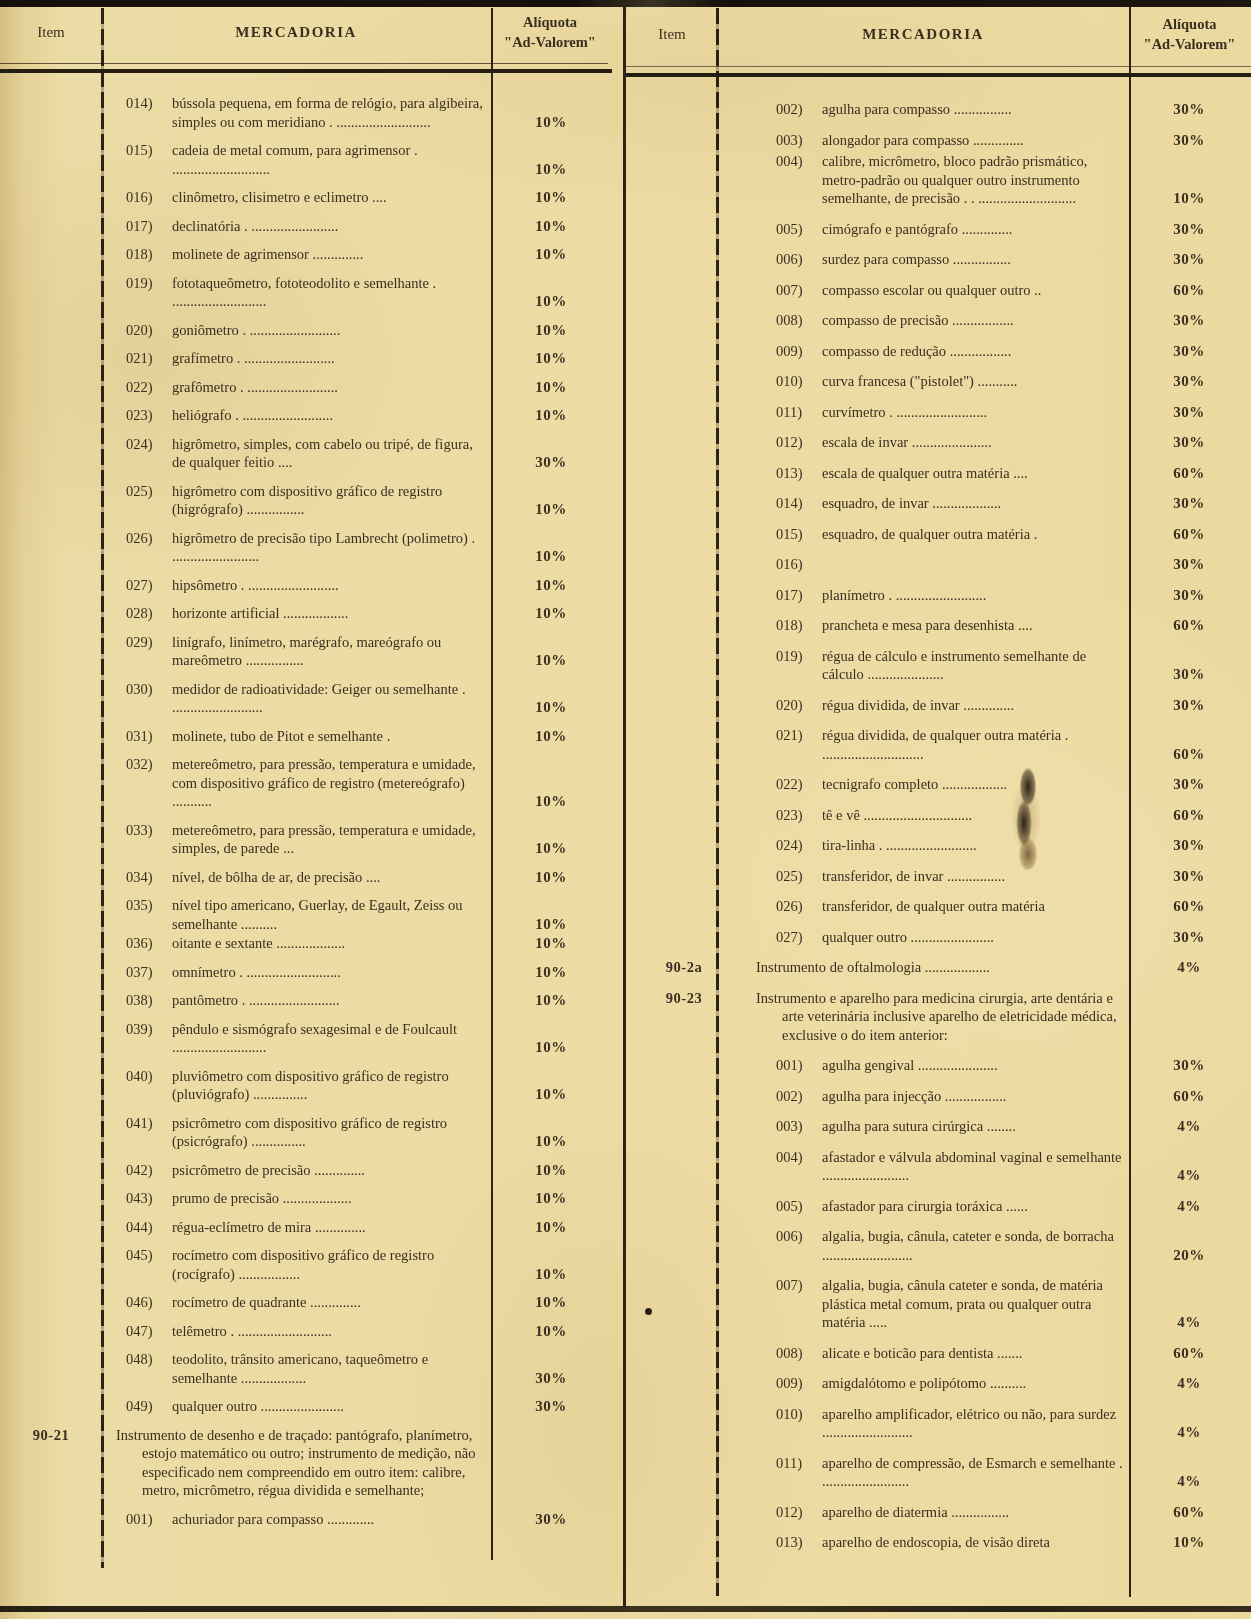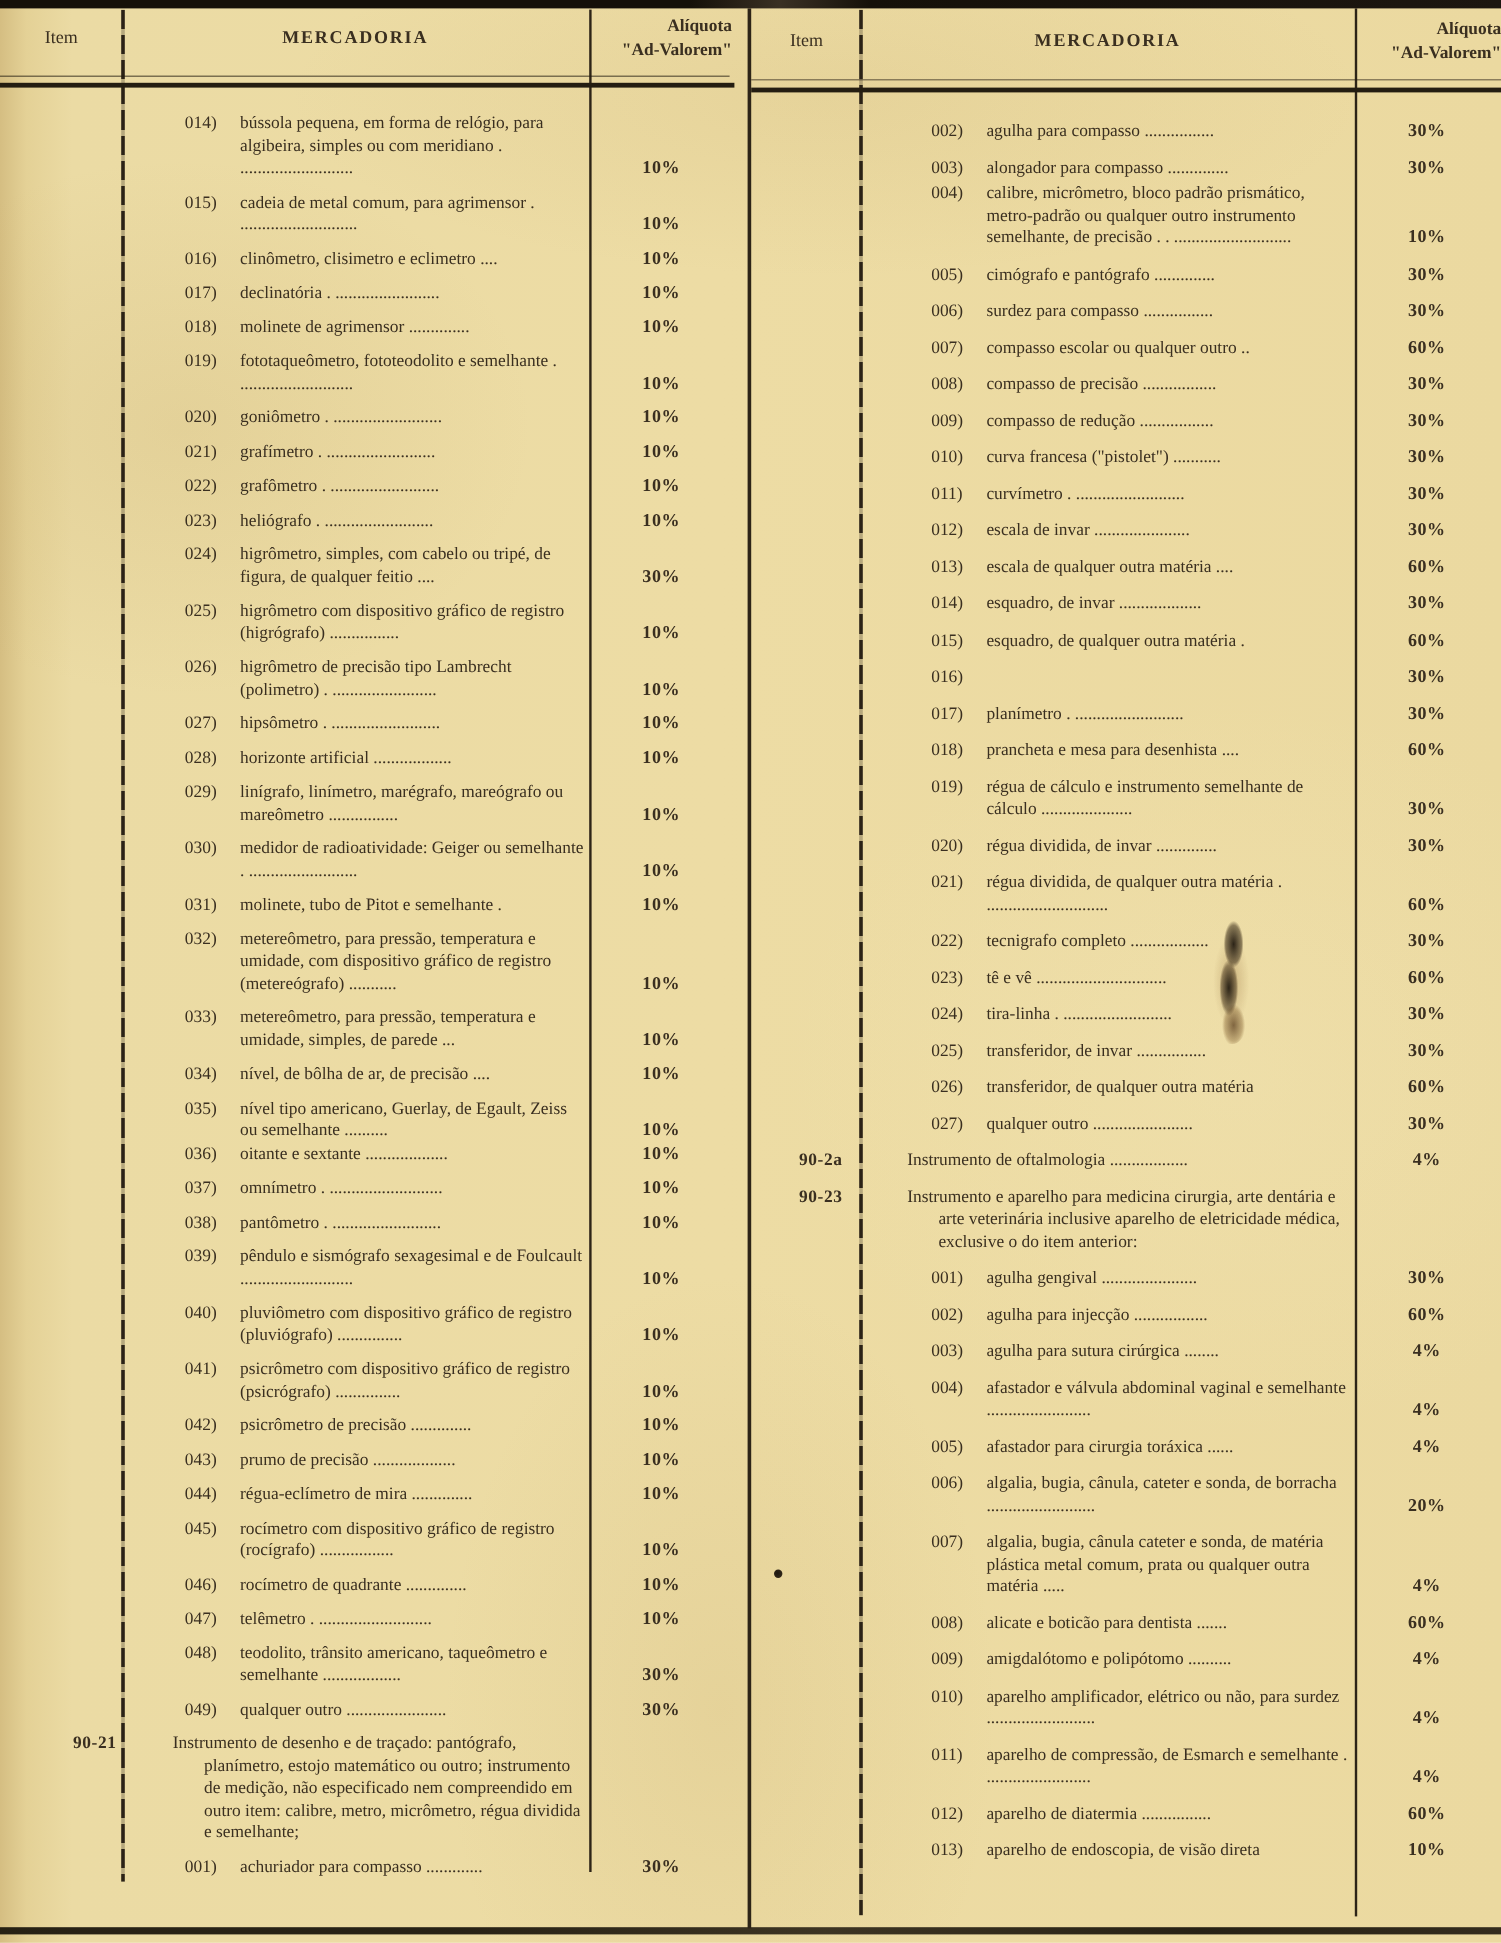--- a/index.html
+++ b/index.html
@@ -29,37 +29,37 @@
   .vl-right-merc{left:1129px;top:7px;height:1590px;}
   .hline{position:absolute;background:#241d11;}
   .hl-left-thin{left:0;top:63px;width:608px;height:1px;opacity:.7;}
   .hl-left{left:0;top:69px;width:612px;height:4px;}
   .hl-right{left:626px;top:73px;width:625px;height:4px;}
   .hl-right-thin{left:626px;top:66px;width:625px;height:1px;opacity:.6;}
   
   .thead{position:absolute;display:flex;align-items:center;}
   .thead .h-item{text-align:center;font-weight:normal;font-size:15px;}
   .thead .h-merc{flex:1;text-align:center;font-weight:bold;font-size:15px;letter-spacing:1.5px;}
-  .thead .h-ali{text-align:right;font-size:14.5px;font-weight:bold;line-height:20px;}
+  .thead .h-ali{text-align:center;font-size:14.5px;font-weight:bold;line-height:20px;}
   .thead-left{left:0;top:12px;width:610px;}
   .thead-left .h-item{width:102px;}
   .thead-left .h-ali{width:120px;}
   .thead-right{left:626px;top:14px;width:625px;}
   .thead-right .h-item{width:92px;}
   .thead-right .h-ali{width:123px;}
   
   .tbody{position:absolute;font-size:14.5px;line-height:18.5px;}
   .tbody-left{left:0;top:94px;width:610px;}
   .tbody-right{left:626px;top:100px;width:625px;}
   .row{display:flex;align-items:flex-end;margin-bottom:10px;}
   .tbody-right .row{margin-bottom:12px;}
   .row.tight{margin-top:-9px;}
   .row.section{margin-top:7px;}
   .c-item{flex:none;text-align:center;font-weight:bold;align-self:flex-start;letter-spacing:.5px;}
-  .tbody-left .c-item{width:102px;padding-left:28px;}
+  .tbody-left .c-item{width:102px;}
   .tbody-right .c-item{width:116px;}
   .c-merc{flex:1;display:flex;align-items:flex-start;min-width:0;padding-right:4px;}
   .tbody-left .c-merc{padding-left:24px;}
   .tbody-right .c-merc{padding-left:34px;}
   .num{flex:none;width:46px;}
   .txt{flex:1;word-break:break-word;}
   .section .c-merc{padding-left:14px;}
   .section .txt{padding-left:26px;text-indent:-26px;}
   .c-rate{flex:none;text-align:center;font-weight:bold;font-size:15px;letter-spacing:.5px;}
   .tbody-left .c-rate{width:118px;}

